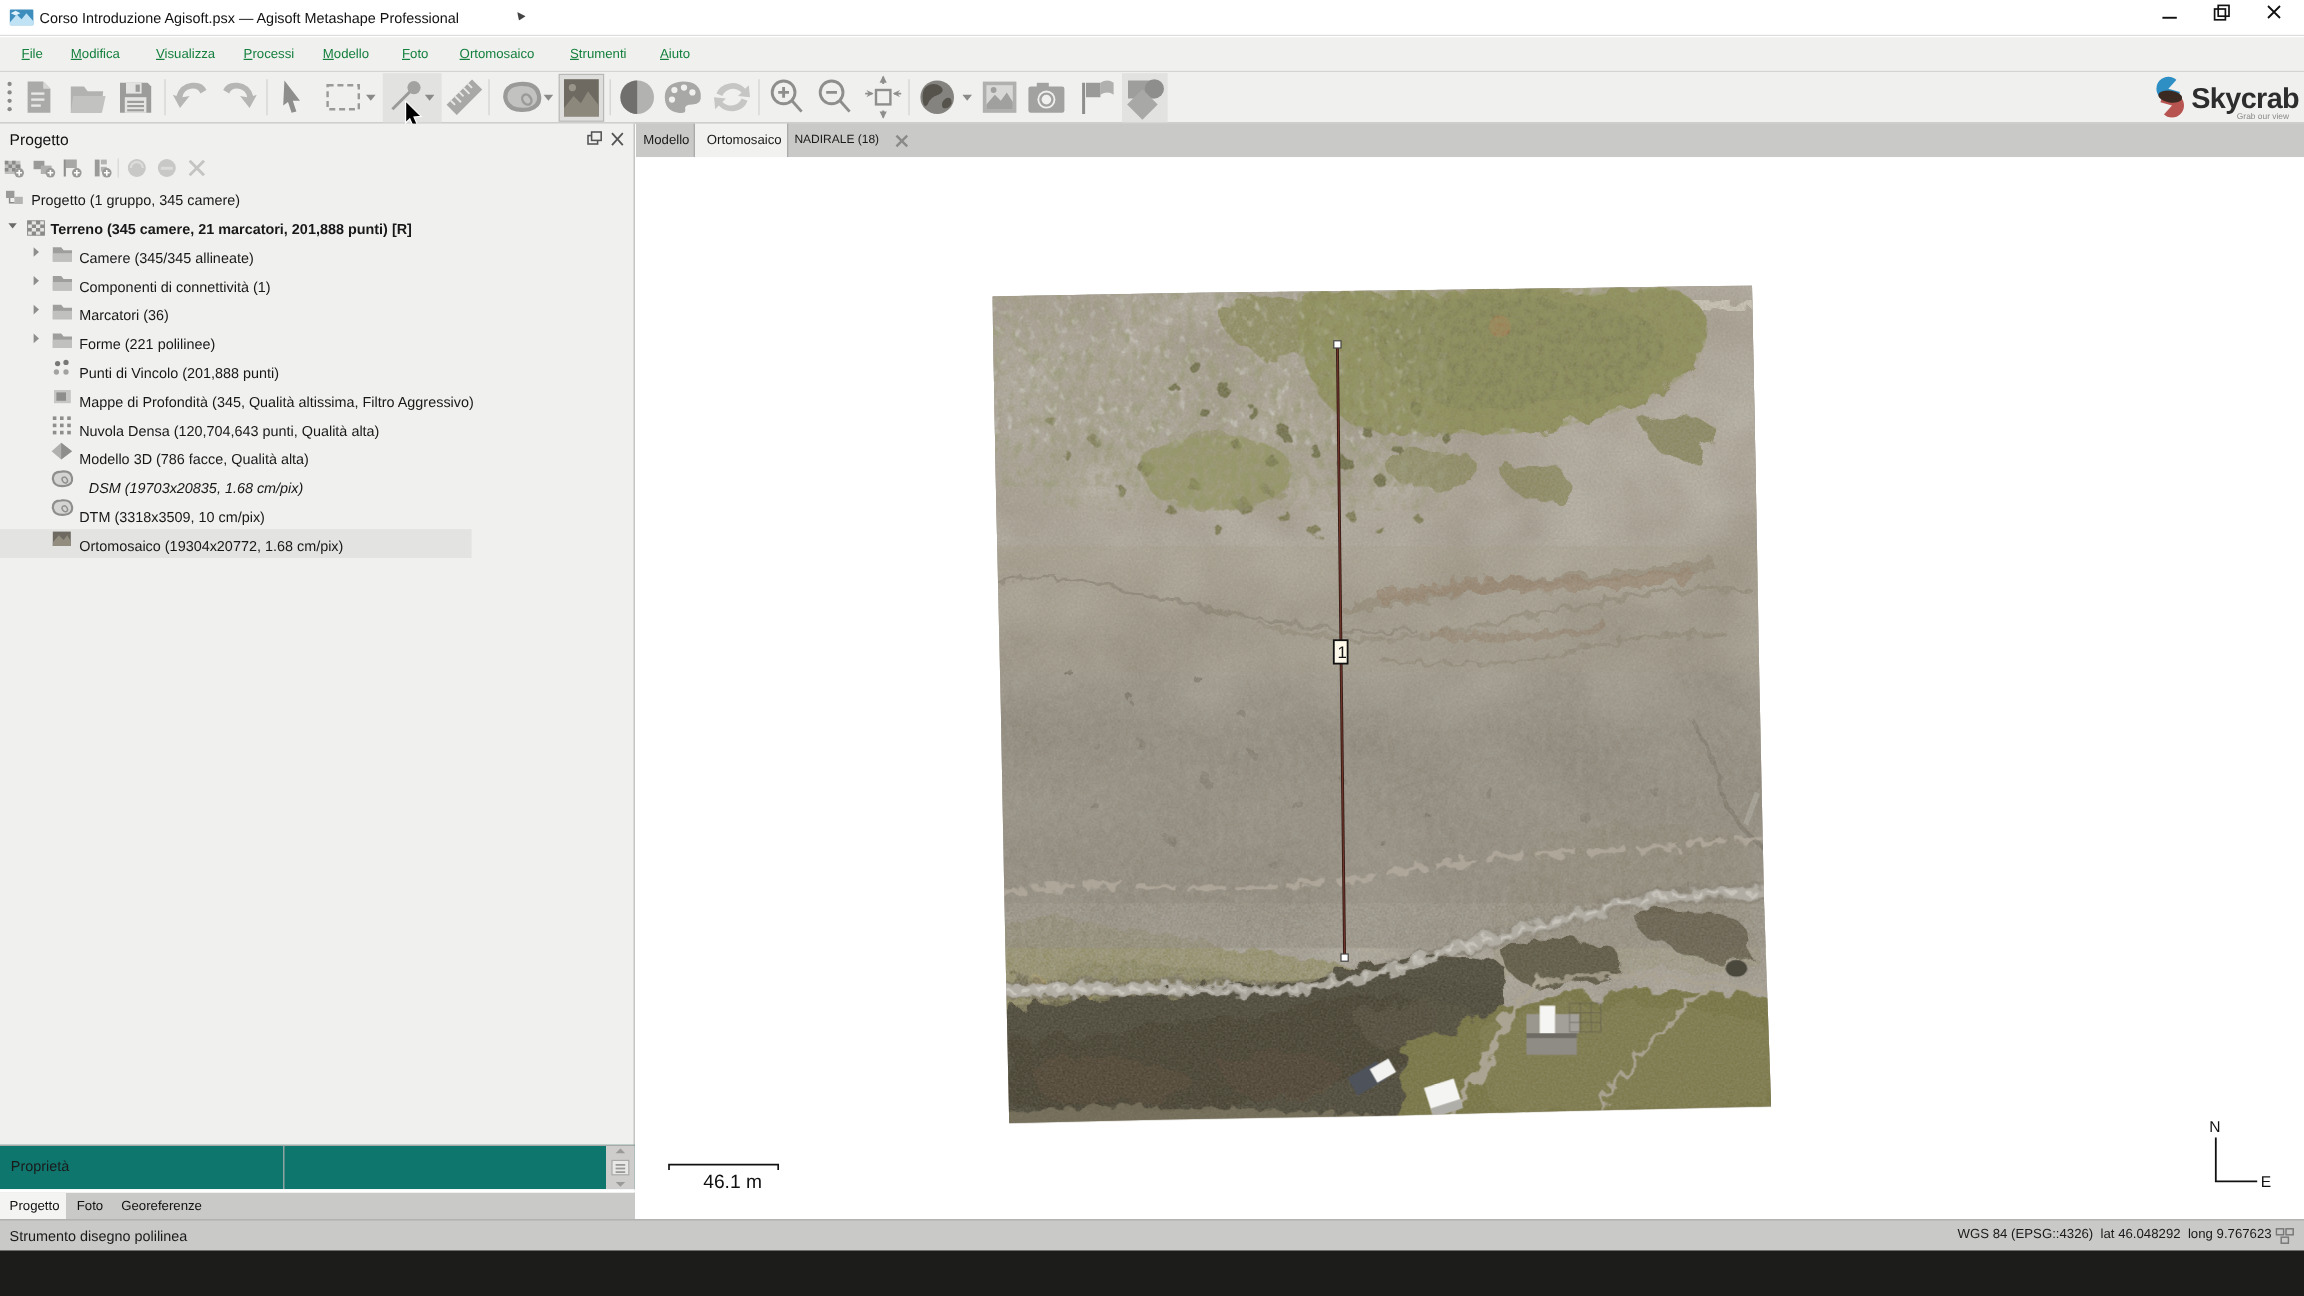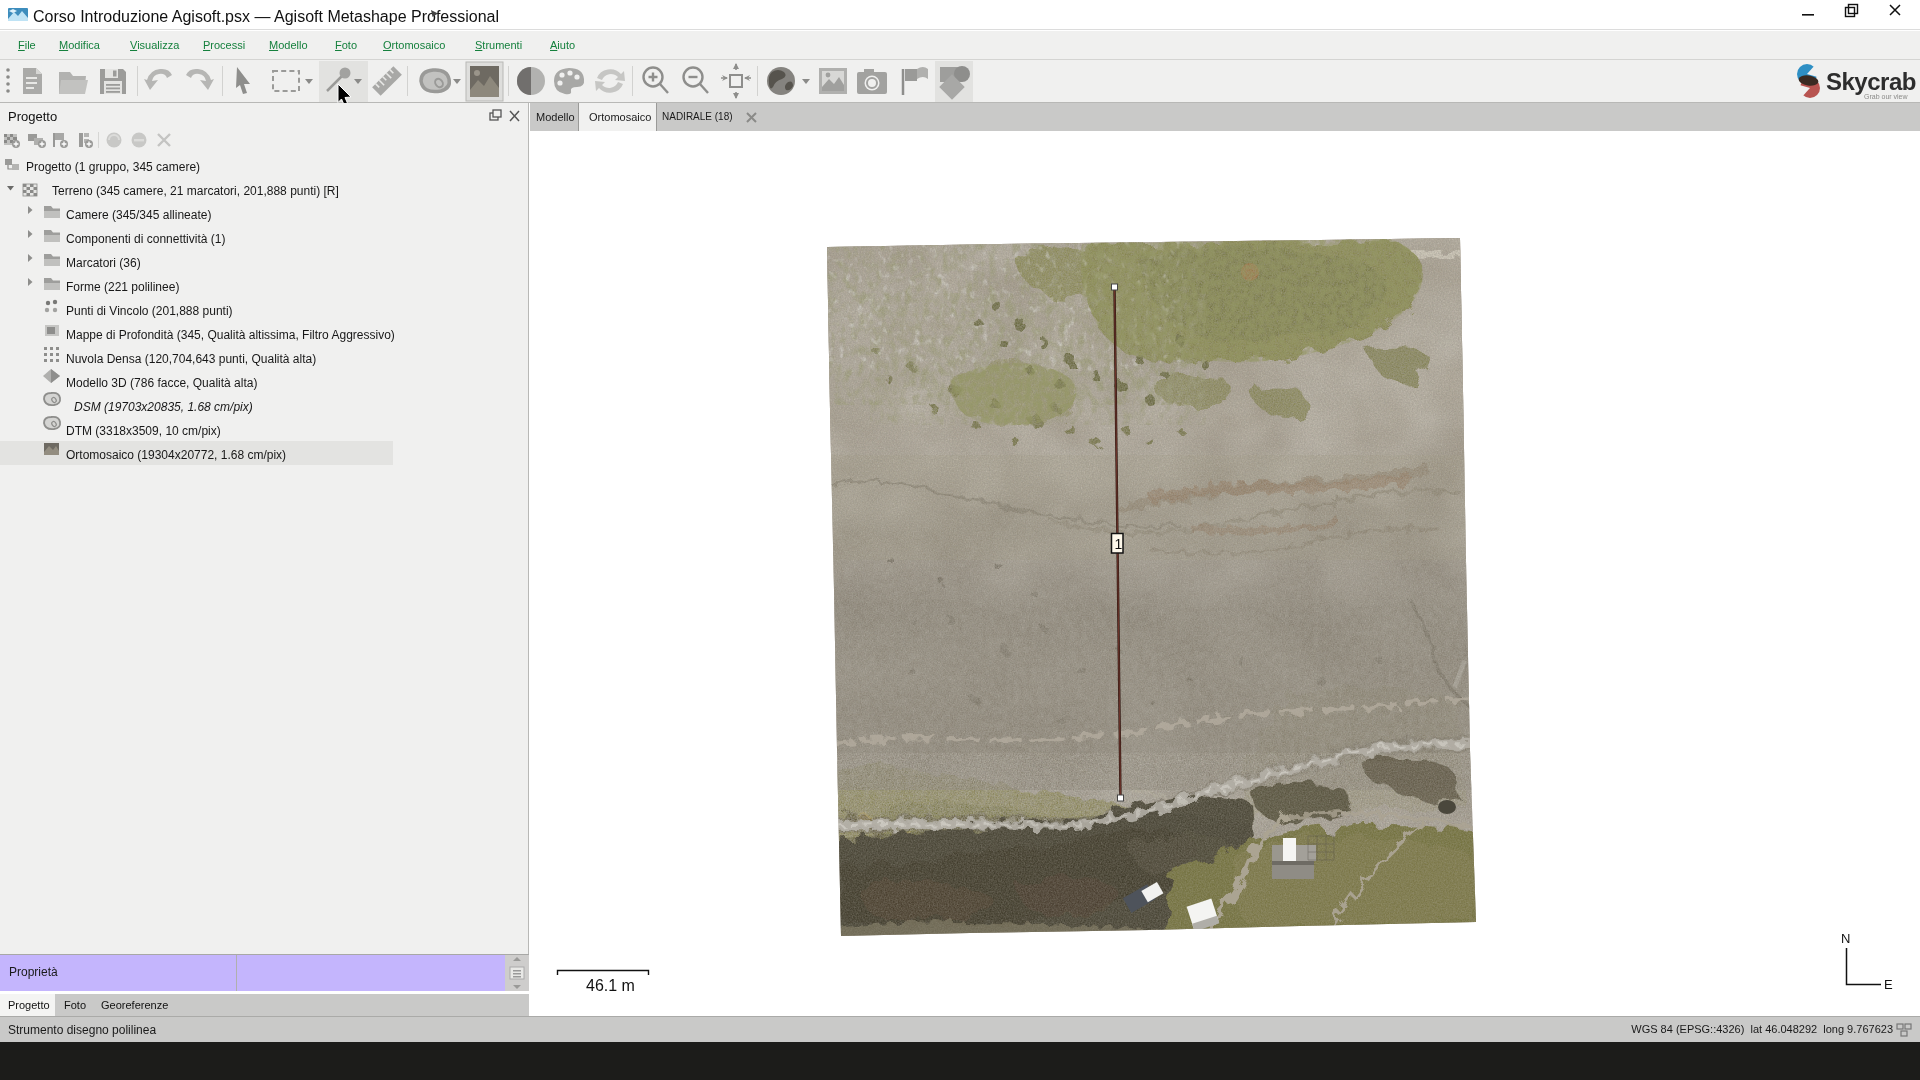--- a/index.html
+++ b/index.html
@@ -7,21 +7,21 @@
 .trow{position:absolute;height:24px;line-height:24px;font-size:12px;color:#181818;white-space:nowrap}
 </style></head>
 <body>
 
 <div class="abs" style="left:0;top:0;width:1920px;height:30px;background:#ffffff;border-bottom:1px solid #dcdcdc">
   <svg class="abs" style="left:8px;top:6px" width="20" height="17" viewBox="0 0 20 17">
     <rect x="0" y="2" width="20" height="13" fill="#3d8dbd" rx="1"></rect>
     <path d="M0 13 L6 6 L10 10 L14 5 L20 12 L20 15 L0 15 Z" fill="#bfe3f5"></path>
     <path d="M1 5 L5 3 L9 5 L5 7 Z" fill="#dff1fa"></path>
   </svg>
-  <span class="abs" style="left:33px;top:8px;font-size:16px;color:#111">Corso Introduzione Agisoft.psx — Agisoft Metashape Professional</span>
+  <span class="abs" style="left:33px;top:8px;font-size:12px;color:#111">Corso Introduzione Agisoft.psx — Agisoft Metashape Professional</span>
   <svg class="abs" style="left:431px;top:10px" width="7" height="7">
       <path d="M0 0 L7 3.5 L1.5 7 Z" fill="#444"></path>
     </svg>
   <svg class="abs" style="left:1795px;top:0" width="125" height="30" viewBox="0 0 125 30">
     <rect x="7" y="14" width="12" height="1.6" fill="#111"></rect>
     <rect x="50.5" y="7.5" width="9" height="9" fill="none" stroke="#111" stroke-width="1.4"></rect>
     <rect x="53.5" y="4.5" width="9" height="9" fill="none" stroke="#111" stroke-width="1.4"></rect>
     <path d="M95 5 L105 15 M105 5 L95 15" stroke="#111" stroke-width="1.5"></path>
   </svg>
 </div>
@@ -201,21 +201,21 @@
           <path d="M109 11 A5 5 0 0 1 119 11" fill="none" stroke="#dcdcda" stroke-width="2"></path>
         <circle cx="139" cy="11" r="7.5" fill="#c8c8c6"></circle>
           <rect x="134" y="10" width="10" height="2.4" fill="#dcdcda"></rect>
         <path d="M158 5 L170 17 M170 5 L158 17" stroke="#c4c4c2" stroke-width="2.4"></path>
       </g>
     </svg>
   </div>
   <div id="tree" class="abs" style="left:0;top:50px;width:529px;height:430px">
     <div class="abs" style="left:0;top:288px;width:393px;height:24px;background:#e3e3e1"></div>
     <div class="trow" style="left:26px;top:2px">Progetto (1 gruppo, 345 camere)</div>
-    <div class="trow" style="left:52px;top:26px;font-weight:normal">Terreno (345 camere, 21 marcatori, 201,888 punti) [R]</div>
+    <div class="trow" style="left:42px;top:26px;font-weight:bold">Terreno (345 camere, 21 marcatori, 201,888 punti) [R]</div>
     <div class="trow" style="left:66px;top:50px">Camere (345/345 allineate)</div>
     <div class="trow" style="left:66px;top:74px">Componenti di connettività (1)</div>
     <div class="trow" style="left:66px;top:98px">Marcatori (36)</div>
     <div class="trow" style="left:66px;top:122px">Forme (221 polilinee)</div>
     <div class="trow" style="left:66px;top:146px">Punti di Vincolo (201,888 punti)</div>
     <div class="trow" style="left:66px;top:170px">Mappe di Profondità (345, Qualità altissima, Filtro Aggressivo)</div>
     <div class="trow" style="left:66px;top:194px">Nuvola Densa (120,704,643 punti, Qualità alta)</div>
     <div class="trow" style="left:66px;top:218px">Modello 3D (786 facce, Qualità alta)</div>
     <div class="trow" style="left:74px;top:242px;font-style:italic">DSM (19703x20835, 1.68 cm/pix)</div>
     <div class="trow" style="left:66px;top:266px">DTM (3318x3509, 10 cm/pix)</div>
@@ -572,21 +572,21 @@
   </svg>
   <span class="abs" style="left:56px;top:846px;font-size:16px;color:#111">46.1 m</span>
 
   <svg class="abs" style="left:1301px;top:800px" width="70" height="60" viewBox="0 0 70 60">
     <text x="10" y="12" font-size="13" fill="#111" font-family="Liberation Sans">N</text>
     <path d="M15.5 17 L15.5 53.5 L50 53.5" fill="none" stroke="#111" stroke-width="1.5"></path>
     <text x="53" y="58" font-size="13" fill="#111" font-family="Liberation Sans">E</text>
   </svg>
 </div>
 
-<div class="abs" style="left:0;top:954px;width:529px;height:37px;background:#c4b5fd;border-top:1px solid #a8a8a6">
+<div class="abs" style="left:0;top:954px;width:529px;height:37px;background:#0f766e;border-top:1px solid #a8a8a6">
   <div class="abs" style="left:0;top:0;width:237px;height:36px;border-right:1px solid #b0b0ae">
       <span style="position:absolute;left:9px;top:10px;font-size:12px;color:#1a1a1a">Proprietà</span>
     </div>
   <div class="abs" style="left:505px;top:0;width:24px;height:36px;background:#cecdcc">
     <svg width="24" height="36" viewBox="0 0 24 36">
       <path d="M8 6 L12 2 L16 6 Z" fill="#9a9a98"></path>
       <rect x="5" y="12" width="14" height="12" fill="#e8e8e6" stroke="#aaa" stroke-width="1"></rect>
       <rect x="8" y="15" width="8" height="1.5" fill="#999"></rect>
         <rect x="8" y="18" width="8" height="1.5" fill="#999"></rect>
         <rect x="8" y="21" width="8" height="1.5" fill="#999"></rect>

